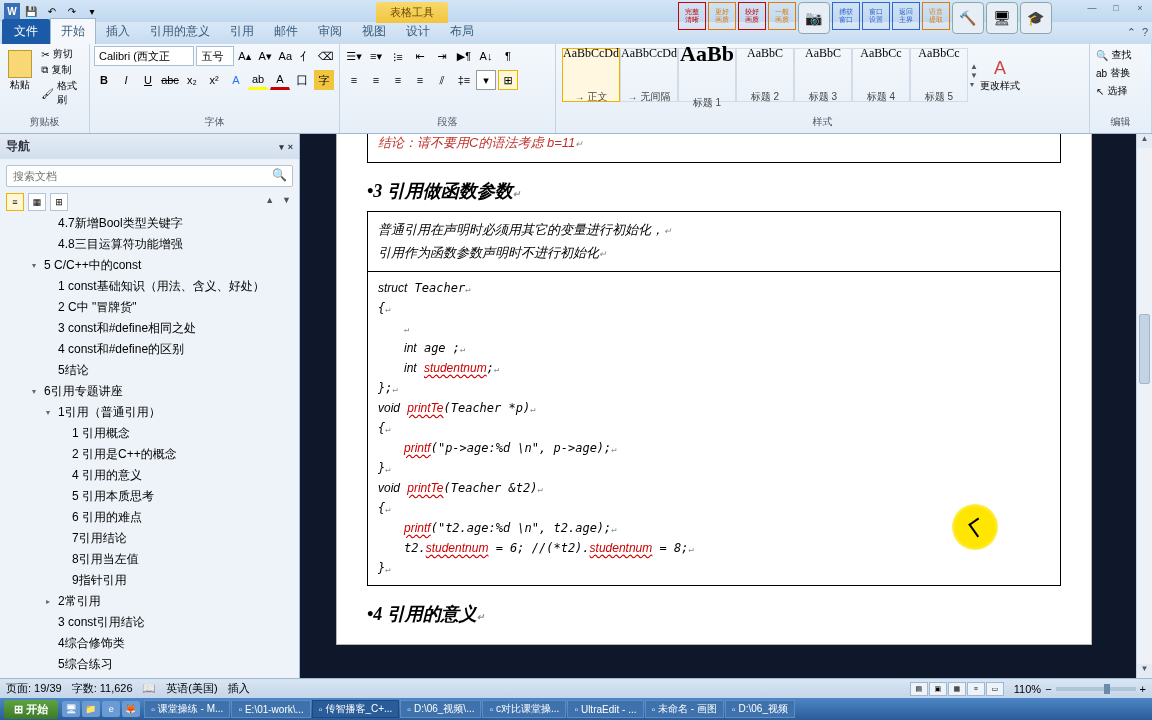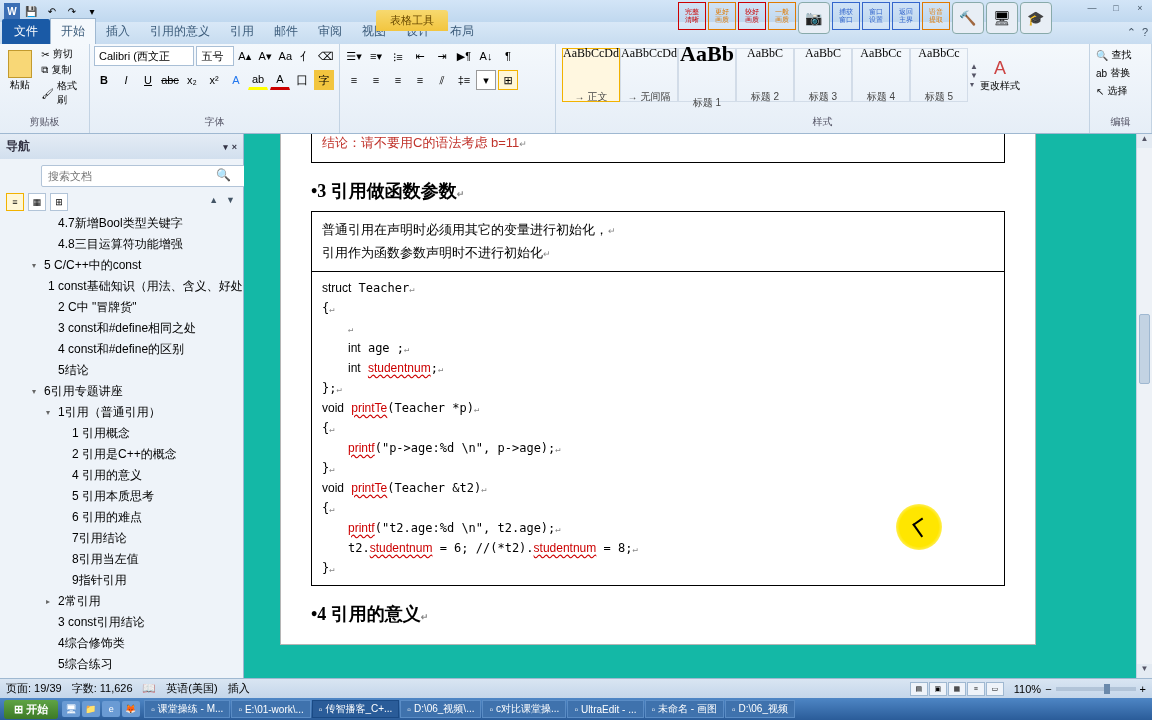--- a/index.html
+++ b/index.html
@@ -2,21 +2,21 @@
 <html><head>
 <meta charset="utf-8">
 <style>
 * { margin: 0; padding: 0; box-sizing: border-box; font-family: "Microsoft YaHei", "SimSun", sans-serif; }
 body { width: 1152px; height: 720px; overflow: hidden; background: #fff; position: relative; }
 
 
 .titlebar { height: 22px; background: linear-gradient(#d3e5f7, #c0d8ef); display: flex; align-items: center; padding: 0 4px; font-size: 11px; }
 .titlebar .qat { display: flex; gap: 4px; }
 .titlebar .qat .qicon { width: 16px; height: 16px; display: flex; align-items: center; justify-content: center; font-size: 10px; }
-.tabtools-tab { position: absolute; top: 2px; left: 376px; background: linear-gradient(#f7d96f,#f2c53f); border-radius: 3px 3px 0 0; padding: 3px 14px; font-size: 11px; color: #6a4a00; margin-top: 8px; }
+.tabtools-tab { position: absolute; top: 2px; left: 376px; background: linear-gradient(#f7d96f,#f2c53f); border-radius: 3px 3px 0 0; padding: 3px 14px; font-size: 11px; color: #6a4a00; }
 .titlebar-right { position: absolute; top: 5px; right: 970px; left: 468px; font-size: 11px; color: #55708a; white-space: nowrap; overflow: hidden; }
 .addons { position: absolute; top: 2px; left: 678px; display: flex; gap: 2px; }
 .addons .ad { width: 28px; height: 28px; border: 1px solid #999; display: flex; flex-direction: column; align-items: center; justify-content: center; font-size: 7px; line-height: 8px; text-align: center; }
 .addons .r { color: #c00; border-color: #c00; }
 .addons .o { color: #e07a00; border-color: #e07a00; }
 .addons .b { color: #36c; border-color: #36c; }
 .addons .big { width: 32px; height: 32px; border-radius: 4px; background: #e8eef5; border: 1px solid #8aa; font-size: 14px; }
 .sysbtns { position: absolute; top: 0; right: 0; display: flex; }
 .sysbtns div { width: 24px; height: 16px; display: flex; align-items: center; justify-content: center; font-size: 9px; color: #456; }
 .help-icons { position: absolute; top: 26px; right: 4px; display: flex; gap: 6px; font-size: 11px; color: #456; }
@@ -47,41 +47,41 @@
 .style-item .nm { font-size: 10px; color: #444; margin-top: 27px; }
 .style-item.big .prev { font-size: 22px; font-weight: bold; }
 .style-item .prev { font-size: 12px; }
 .changestyle { width: 40px; height: 54px; display: flex; flex-direction: column; align-items: center; justify-content: center; font-size: 10px; }
 .edit-group .eitem { display: flex; align-items: center; gap: 3px; font-size: 10px; padding: 2px; }
 
 
 .main { display: flex; height: 544px; background: #fff; }
 
 
-.navpane { width: 244px; background: #eef3f9; border-right: 1px solid #9fb8d1; display: flex; flex-direction: column; }
+.navpane { width: 300px; background: #eef3f9; border-right: 1px solid #9fb8d1; display: flex; flex-direction: column; }
 .navhead { background: linear-gradient(#e4ecf5,#d2dfee); padding: 4px 6px; font-size: 12px; font-weight: bold; color: #334; display: flex; justify-content: space-between; align-items: center; }
 .navhead .ctrls { display: flex; gap: 4px; font-size: 9px; }
 .searchbox { margin: 6px; position: relative; }
-.searchbox input { width: 100%; height: 22px; border: 1px solid #b2c4d8; border-radius: 2px; padding: 0 22px 0 6px; font-size: 11px; margin-left: 35px; }
+.searchbox input { width: 100%; height: 22px; border: 1px solid #b2c4d8; border-radius: 2px; padding: 0 22px 0 6px; font-size: 11px; }
 .searchbox .sicon { position: absolute; right: 6px; top: 3px; font-size: 12px; color: #556; }
 .navtabs { display: flex; gap: 4px; padding: 0 6px; }
 .navtabs .nt { width: 18px; height: 18px; border: 1px solid #b2c4d8; background: #fff; font-size: 9px; display: flex; align-items: center; justify-content: center; }
 .navtabs .nt.sel { border-color: #f2b200; background: #fff7d6; }
 .navtabs .spacer { flex: 1; }
 .navtabs .arrow { font-size: 9px; color: #456; padding: 2px; }
 .navtree { flex: 1; overflow: hidden; padding: 2px 0; font-size: 12px; }
 .navtree .node { padding: 2px 15px 2px 8px; display: flex; align-items: center; white-space: nowrap; }
 .navtree .expander { width: 10px; font-size: 8px; color: #666; margin-right: 2px; }
 .navtree .lvl1 { padding-left: 32px; }
 .navtree .lvl2 { padding-left: 46px; }
 .navtree .lvl3 { padding-left: 60px; }
 .navtree .sel { background: #ffd24a; }
 
 
-.docwrap { flex: 1; background: #14b8a6; position: relative; overflow: hidden; }
+.docwrap { flex: 1; background: #0f172a; position: relative; overflow: hidden; font-style: italic; }
 .page { position: absolute; left: 36px; top: -20px; width: 756px; background: #fff; border: 1px solid #b5b5b5; padding: 0; }
 .content { padding: 10px 30px; font-family: "SimSun", serif; font-size: 13px; color: #000; }
 .box { border: 1px solid #000; padding: 6px 10px; margin: 8px 0; }
 .box .ln { margin: 2px 0; line-height: 1.6; }
 .para-mark::after { content: '↵'; font-size: 9px; color: #888; }
 .heading { font-family: "Microsoft YaHei"; font-weight: bold; font-size: 18px; margin: 16px 0 8px; }
 .code .ln { font-family: Consolas, monospace; font-size: 12px; line-height: 1.5; }
 .kw { color: #000; }
 .redsq { color: #c00; text-decoration: underline wavy #c00; }
 .indent1 { padding-left: 26px; }
@@ -233,20 +233,21 @@
     <div class="row">
       <div class="tbtn">≡</div>
       <div class="tbtn">≡</div>
       <div class="tbtn">≡</div>
       <div class="tbtn">≡</div>
       <div class="tbtn">⫽</div>
       <div class="tbtn">‡≡</div>
       <div class="tbtn" style="background:#fff;border:1px solid #999">▾</div>
       <div class="tbtn" style="border:1px solid #f2b200;background:#fff7d6">⊞</div>
     </div>
+    <div class="label">段落</div>
   </div>
 
   <div class="group" style="flex:1">
     <div class="styles" id="styles-gallery">
         <div class="style-item sel">
           <div class="prev">AaBbCcDd</div>
           <div class="nm">→ 正文</div>
         </div>
         <div class="style-item">
           <div class="prev">AaBbCcDd</div>

